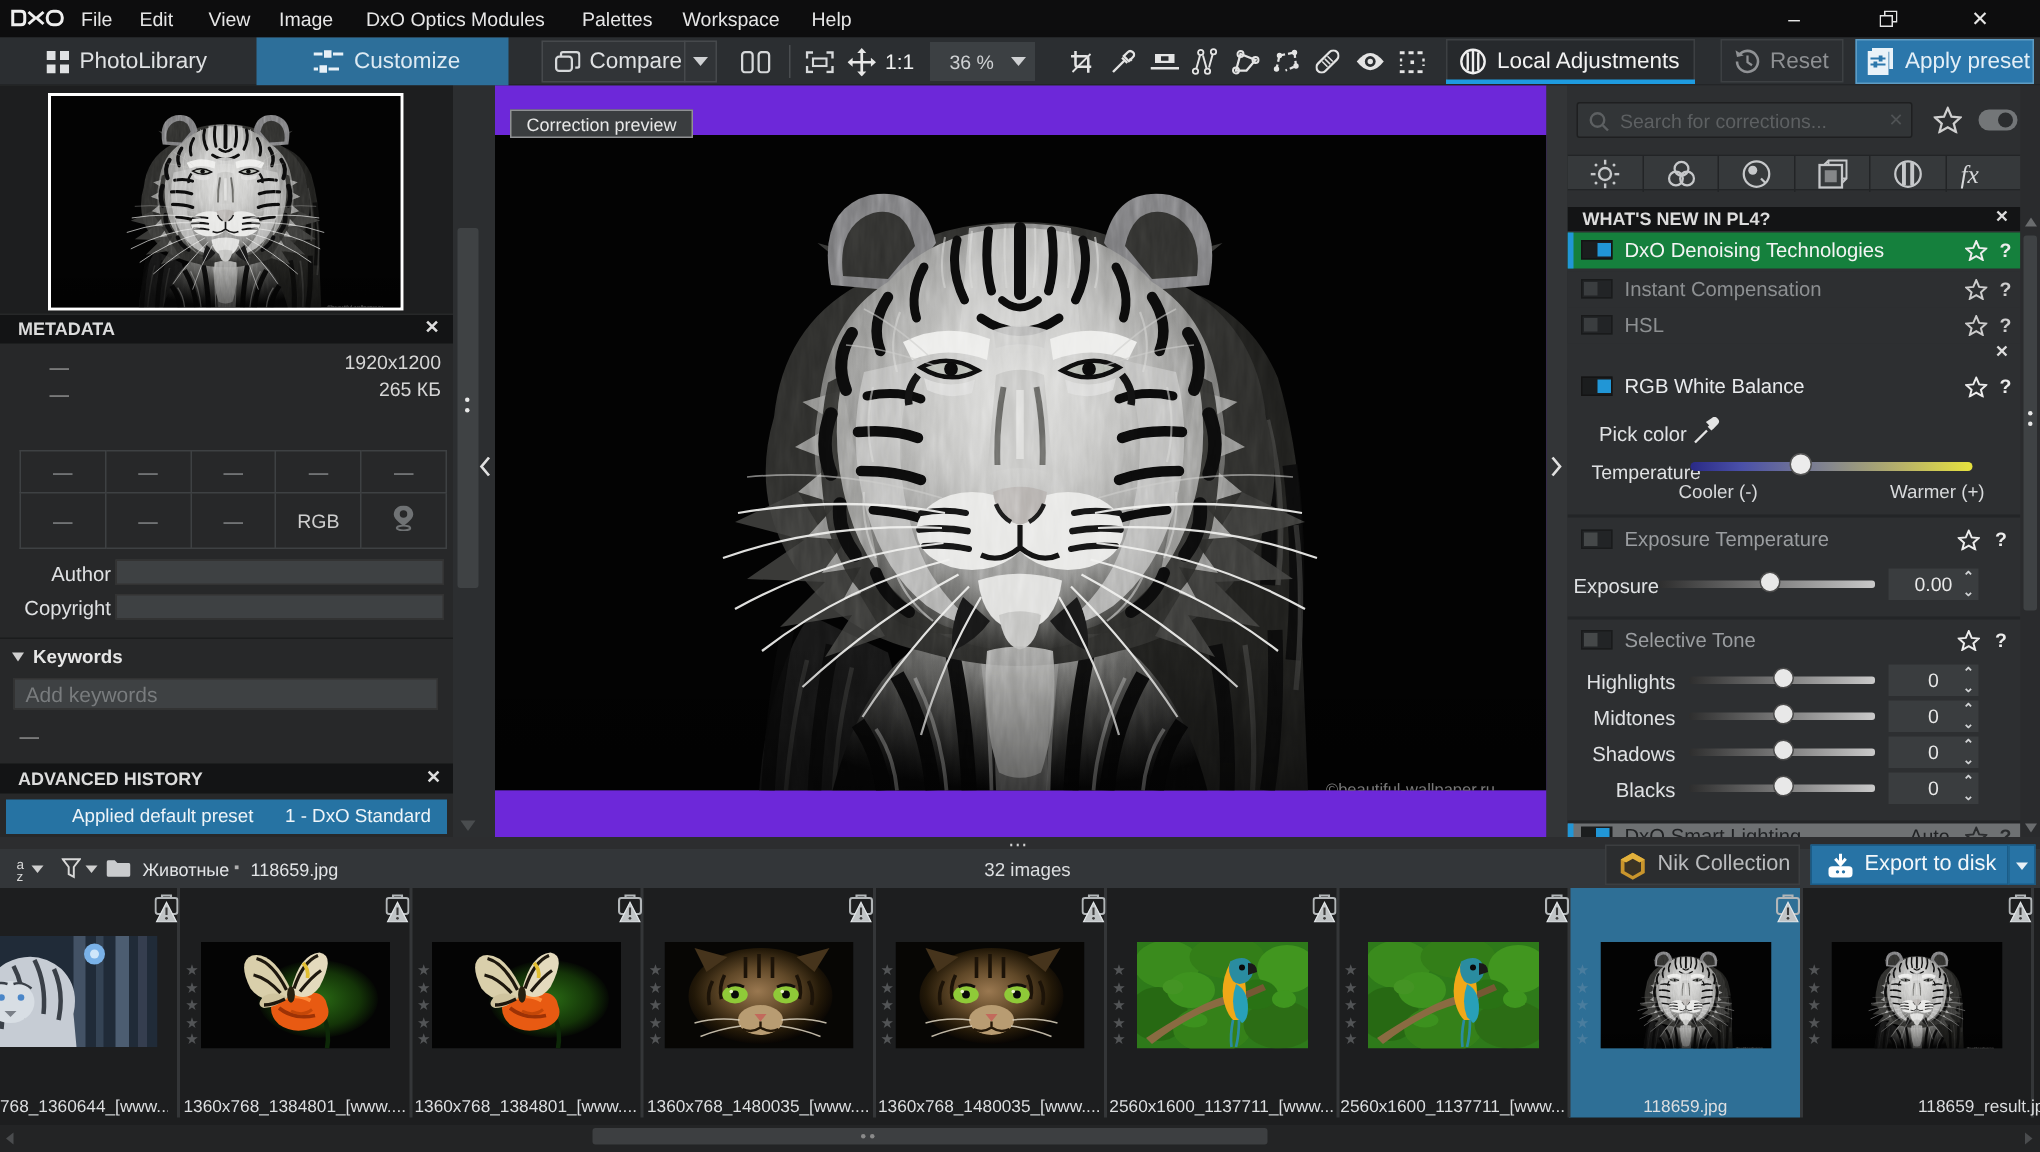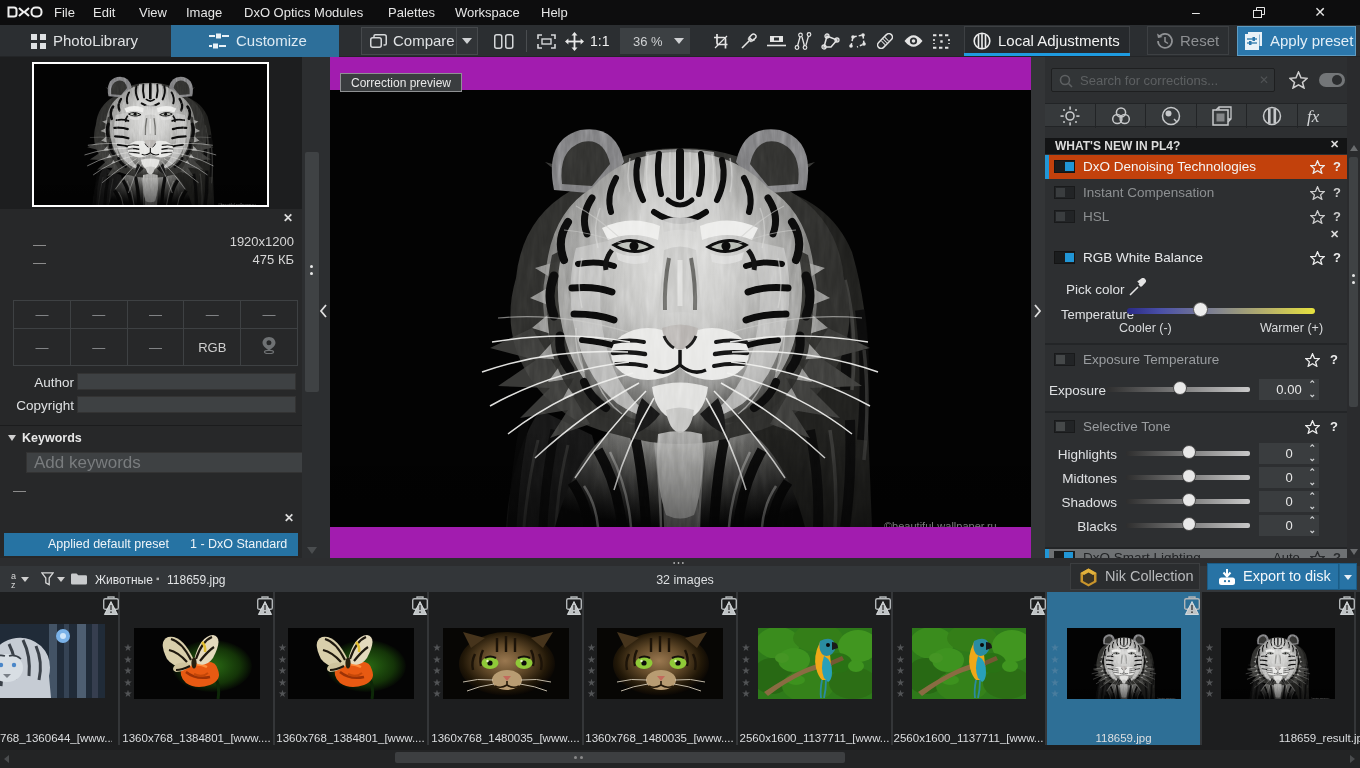--- a/index.html
+++ b/index.html
@@ -7,21 +7,21 @@
 .abs{position:absolute;}
 
 #menubar{position:absolute;left:0;top:0;width:1360px;height:25px;background:#0d0d0e;}
 #menubar .mi{position:absolute;top:0;height:25px;line-height:25px;color:#e6e6e6;font-size:13px;}
 
 #toolbar{position:absolute;left:0;top:25px;width:1360px;height:32px;background:#2b2e31;border-bottom:1px solid #232527;}
 .tbtxt{color:#dfe1e3;font-size:15px;}
 
 #leftpanel{position:absolute;left:0;top:57px;width:302px;height:501px;background:#272829;overflow:hidden;}
 #lgutter{position:absolute;left:302px;top:57px;width:28px;height:501px;background:#2c2e30;}
-#canvas{position:absolute;left:330px;top:57px;width:701px;height:501px;background:#a21caf;}
+#canvas{position:absolute;left:330px;top:57px;width:701px;height:501px;background:#6d28d9;}
 #rgutter{position:absolute;left:1031px;top:57px;width:14px;height:501px;background:#333537;}
 #rightpanel{position:absolute;left:1045px;top:57px;width:302px;height:505px;background:#2d2f31;overflow:hidden;}
 #rscroll{position:absolute;left:1347px;top:57px;width:13px;height:501px;background:#2a2b2d;}
 
 #splitter{position:absolute;left:0;top:558px;width:1360px;height:8px;background:#2c2d2f;}
 #statusbar{position:absolute;left:0;top:566px;width:1360px;height:26px;background:#333639;}
 #filmstrip{position:absolute;left:0;top:592px;width:1360px;height:158px;background:#1d1e1f;overflow:hidden;}
 #fscroll{position:absolute;left:0;top:750px;width:1360px;height:18px;background:#232425;}
 .hdr{background:#131415;color:#dcdcdc;font-size:12px;font-weight:bold;line-height:19px;}
 .inp{background:#3e4143;border:1px solid #333;}
@@ -196,25 +196,26 @@
 </div>
 <div id="leftpanel">
 
   <div class="abs" style="left:0;top:0;width:302px;height:152px;background:#1d1e1f"></div>
   <div class="abs" style="left:32px;top:5px;width:237px;height:145px;background:#000;border:2px solid #fff;overflow:hidden">
     <svg width="233" height="141" viewBox="0 0 701 437" preserveAspectRatio="none">
         <use href="#tigerpic"></use>
       </svg>
   </div>
 
+  <div class="abs hdr" style="left:0;top:153px;width:302px;height:19px;padding-left:12px">METADATA</div>
   <div class="abs" style="left:283px;top:154px;font-size:12px;color:#ddd;font-weight:bold">✕</div>
   <div class="abs" style="left:33px;top:180px;width:30px;color:#9a9a9a;font-size:13px">—</div>
   <div class="abs" style="left:150px;top:177px;width:144px;text-align:right;color:#d6d6d6;font-size:13px">1920x1200</div>
   <div class="abs" style="left:33px;top:198px;width:30px;color:#9a9a9a;font-size:13px">—</div>
-  <div class="abs" style="left:150px;top:195px;width:144px;text-align:right;color:#d6d6d6;font-size:13px">475 КБ</div>
+  <div class="abs" style="left:150px;top:195px;width:144px;text-align:right;color:#d6d6d6;font-size:13px">265 КБ</div>
 
   <table class="abs" style="left:13px;top:243px;width:285px;height:66px;border-collapse:collapse">
     <tbody>
         <tr>
       <td class="tc">—</td>
           <td class="tc">—</td>
           <td class="tc">—</td>
           <td class="tc">—</td>
           <td class="tc">—</td>
     </tr>
@@ -230,23 +231,24 @@
     </tr>
   </tbody>
     </table>
   <div class="abs" style="left:0px;top:318px;width:74px;text-align:right;font-size:13.5px;color:#dfe1e3">Author</div>
   <div class="abs inp" style="left:77px;top:316px;width:219px;height:17px"></div>
   <div class="abs" style="left:0px;top:341px;width:74px;text-align:right;font-size:13.5px;color:#dfe1e3">Copyright</div>
   <div class="abs inp" style="left:77px;top:339px;width:219px;height:17px"></div>
   <div class="abs" style="left:0;top:368px;width:302px;height:1px;background:#1b1c1d"></div>
   <div class="abs" style="left:8px;top:378px;width:0;height:0;border-left:4.5px solid transparent;border-right:4.5px solid transparent;border-top:6px solid #cfcfcf"></div>
   <div class="abs" style="left:22px;top:374px;font-size:12.5px;font-weight:bold;color:#e6e6e6">Keywords</div>
-  <div class="abs inp" style="left:26px;top:395px;width:283px;height:21px;color:#797c7e;font-size:17px;line-height:20px;padding-left:7px">Add keywords</div>
+  <div class="abs inp" style="left:9px;top:395px;width:283px;height:21px;color:#797c7e;font-size:14px;line-height:20px;padding-left:7px">Add keywords</div>
   <div class="abs" style="left:13px;top:426px;color:#9a9a9a;font-size:13px">—</div>
 
+  <div class="abs hdr" style="left:0;top:452px;width:302px;height:20px;padding-left:12px;line-height:20px">ADVANCED HISTORY</div>
   <div class="abs" style="left:284px;top:454px;font-size:12px;color:#ddd;font-weight:bold">✕</div>
   <div class="abs" style="left:4px;top:476px;width:294px;height:23px;background:#2673a3"></div>
   <div class="abs" style="left:48px;top:480px;font-size:12.5px;color:#eef4f8">Applied default preset</div>
   <div class="abs" style="left:190px;top:480px;font-size:12.5px;color:#eef4f8">1 - DxO Standard</div>
 </div>
 <style>
 .tc{border:1px solid #3e4143;text-align:center;color:#8e9092;font-size:13px;width:57px;}
 </style>
 <div id="lgutter">
   <div class="abs" style="left:3px;top:95px;width:14px;height:240px;background:#3f4244;border-radius:2px"></div>
@@ -543,21 +545,21 @@
       <rect x="6" y="2.5" width="2.6" height="15" fill="#c6c8ca"></rect>
       <rect x="11.5" y="2.5" width="2.6" height="15" fill="#c6c8ca"></rect>
     </svg>
     <svg class="abs" style="left:262px;top:2px" width="26" height="20" viewBox="0 0 26 20">
       <text x="0" y="16" font-family="Liberation Serif" font-style="italic" font-size="17" fill="#d6d8da">fx</text>
     </svg>
   </div>
 
   <div class="abs hdr" style="left:0;top:81px;width:302px;height:16px;line-height:16px;padding-left:10px">WHAT'S NEW IN PL4?</div>
   <div class="abs" style="left:285px;top:81px;font-size:11px;color:#ddd;font-weight:bold">✕</div>
-  <div class="abs" style="left:0;top:98px;width:302px;height:24px;background:#c2410c">
+  <div class="abs" style="left:0;top:98px;width:302px;height:24px;background:#15803d">
     <div class="abs" style="left:0;top:0;width:4px;height:24px;background:#2196d6"></div>
     <div class="abs" style="left:9px;top:5px;width:21px;height:13px;background:#1b1d1e;border:1px solid #141414">
         <div class="abs" style="left:10px;top:1px;width:9px;height:9px;background:#2196d6"></div>
       </div>
     <div class="abs" style="left:38px;top:4px;font-size:13.5px;color:#f4f4f4">DxO Denoising Technologies</div>
     <svg class="abs" style="left:265px;top:5px" width="15" height="14" viewBox="0 0 19 18">
         <path d="M9.5 1 L12 6.8 L18 7.3 L13.5 11.4 L15 17 L9.5 13.8 L4 17 L5.5 11.4 L1 7.3 L7 6.8 Z" fill="none" stroke="#ededed" stroke-width="1.7"></path>
       </svg>
     <div class="abs" style="left:288px;top:4px;font-size:13px;color:#ededed;font-weight:bold">?</div>
   </div>

